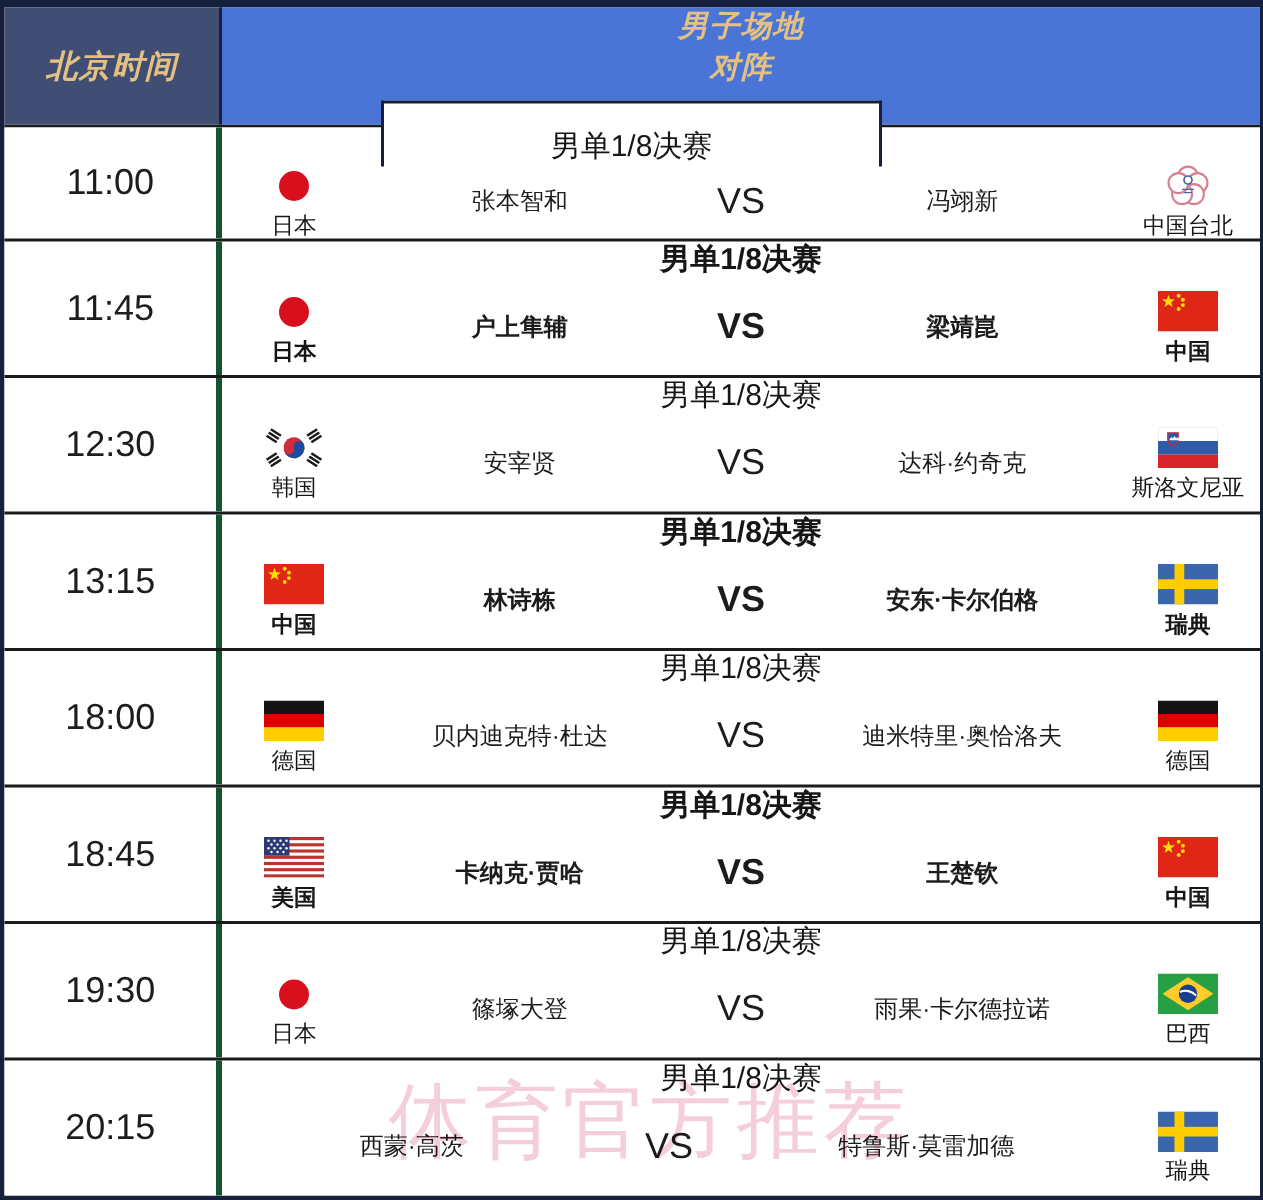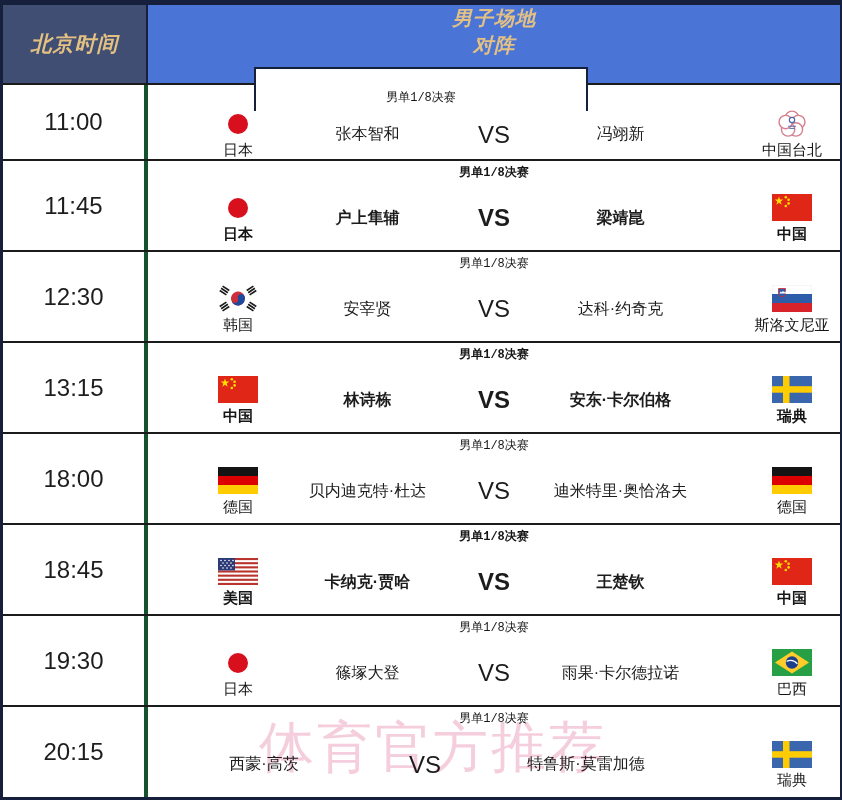--- a/index.html
+++ b/index.html
@@ -41,34 +41,34 @@
   .row.first{height:74px;border-top:none;}
   .row.last{flex:1 1 auto;height:auto;}
   .time-cell{
     width:145px;flex:0 0 145px;border-right:4px solid #14532d;box-sizing:border-box;
     display:flex;align-items:center;justify-content:center;
     font-size:24px;color:#1d1d1d;
   }
   .match-cell{flex:1;display:flex;flex-direction:column;position:relative;min-width:0;}
   .stage{
     height:25px;line-height:25px;flex:0 0 auto;
-    text-align:center;font-size:12px;color:#161616;font-family:Liberation Mono, monospace;
+    text-align:center;font-size:20px;color:#161616;
   }
   .row.first .stage{
     position:absolute;top:-18px;left:106px;width:334px;height:44px;
     background:#ffffff;border:2px solid #16203c;border-bottom:none;
     box-sizing:border-box;z-index:3;
     display:flex;align-items:flex-end;justify-content:center;
     line-height:24px;padding-bottom:1px;
   }
   .row.first .main{margin-top:24px;}
   .main{flex:1;display:flex;align-items:center;}
   .side{
     width:96px;flex:0 0 96px;display:flex;flex-direction:column;
-    align-items:center;justify-content:center;padding-left:42px;
+    align-items:center;justify-content:center;
   }
   .flag{display:flex;align-items:center;justify-content:center;height:30px;}
   .country{font-size:15px;color:#161616;margin-top:2px;white-space:nowrap;}
   .player{flex:1;text-align:center;font-size:16px;color:#1c1c1c;white-space:nowrap;min-width:0;}
   .vs{width:90px;flex:0 0 90px;text-align:center;font-size:24px;color:#1c1c1c;}
   .row.featured .stage,
   .row.featured .player,
   .row.featured .vs,
   .row.featured .country{font-weight:700;}
   

